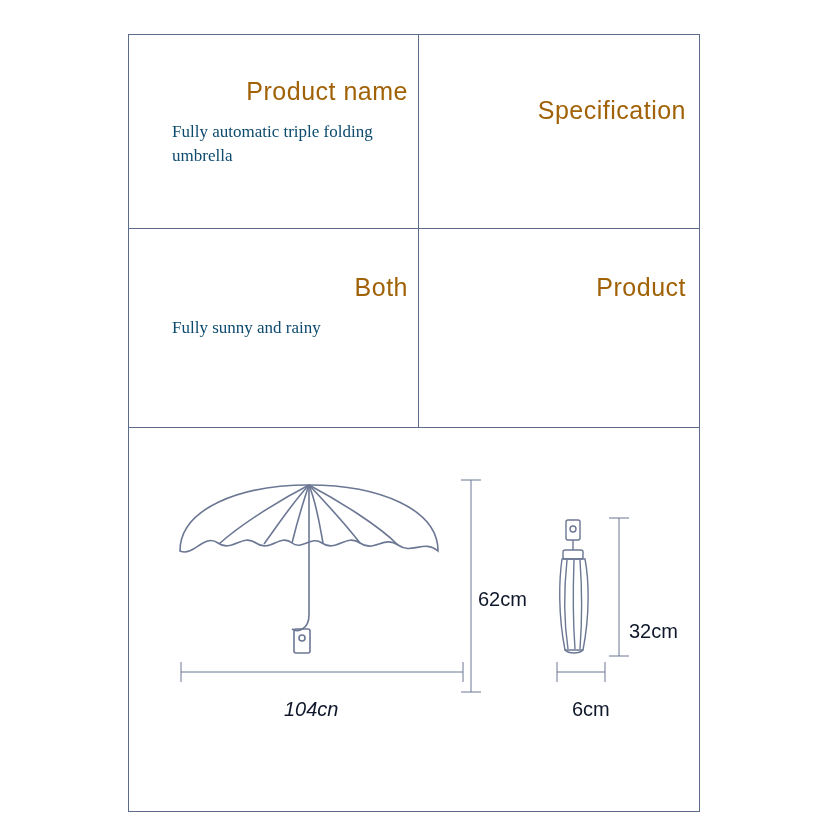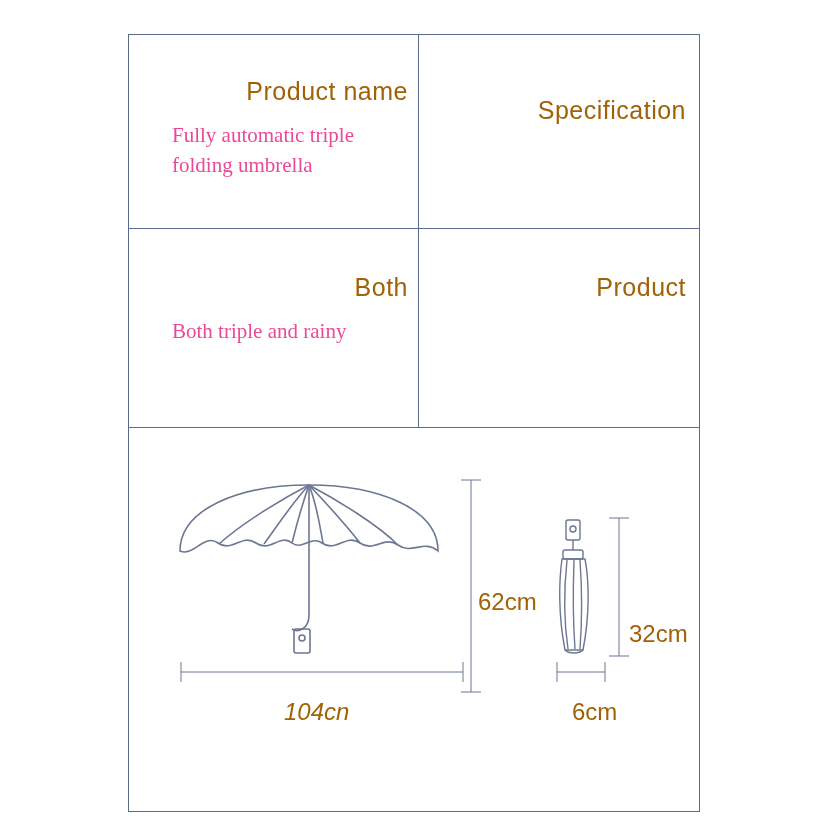--- a/index.html
+++ b/index.html
@@ -64,22 +64,22 @@
     font-family: "Liberation Sans", sans-serif;
     font-size: 25px;
     color: #a16207;
     letter-spacing: 0.5px;
     line-height: 1.1;
     white-space: nowrap;
     text-align: right;
   }
   .cell-value {
     font-family: "Liberation Serif", serif;
-    font-size: 21px;
-    color: #ec4899;
+    font-size: 17px;
+    color: #0c4a6e;
     line-height: 1.45;
     margin-top: 14px;
   }
 
   #cell-product { left: 172px; top: 78px; width: 236px; }
   #cell-spec    { left: 456px; top: 78px; width: 230px; margin-top: 19px; }
   #cell-type    { left: 172px; top: 274px; width: 236px; }
   #cell-weight  { left: 456px; top: 274px; width: 230px; }
 
   #cell-spec .cell-value,
@@ -99,22 +99,22 @@
     top: 55px;
   }
   .umbrella-closed {
     position: absolute;
     left: 420px;
     top: 90px;
   }
   .dim-text {
     position: absolute;
     font-family: "Liberation Sans", sans-serif;
-    font-size: 24px;
-    color: #a16207;
+    font-size: 20px;
+    color: #0f172a;
     white-space: nowrap;
   }
   #dim-height  { left: 349px; top: 160px; }
   #dim-width   { left: 155px; top: 270px; font-style: italic; }
   #dim-closed-h { left: 500px; top: 192px; }
   #dim-closed-w { left: 443px; top: 270px; }
 
   svg { display: block; overflow: visible; }
 </style>
 </head>
@@ -131,21 +131,21 @@
     <div class="cell-label">Product name</div>
     <div class="cell-value">Fully automatic triple folding umbrella</div>
   </div>
 
   <div class="cell" id="cell-spec">
     <div class="cell-label">Specification</div>
   </div>
 
   <div class="cell" id="cell-type">
     <div class="cell-label">Both</div>
-    <div class="cell-value">Both triple and rainy</div>
+    <div class="cell-value">Fully sunny and rainy</div>
   </div>
 
   <div class="cell" id="cell-weight">
     <div class="cell-label">Product</div>
   </div>
 
   <div class="diagram">
 
     <div class="umbrella-open">
       <svg width="280" height="185" viewBox="0 0 280 185" fill="none" stroke="#6b7793" stroke-width="1.6">

